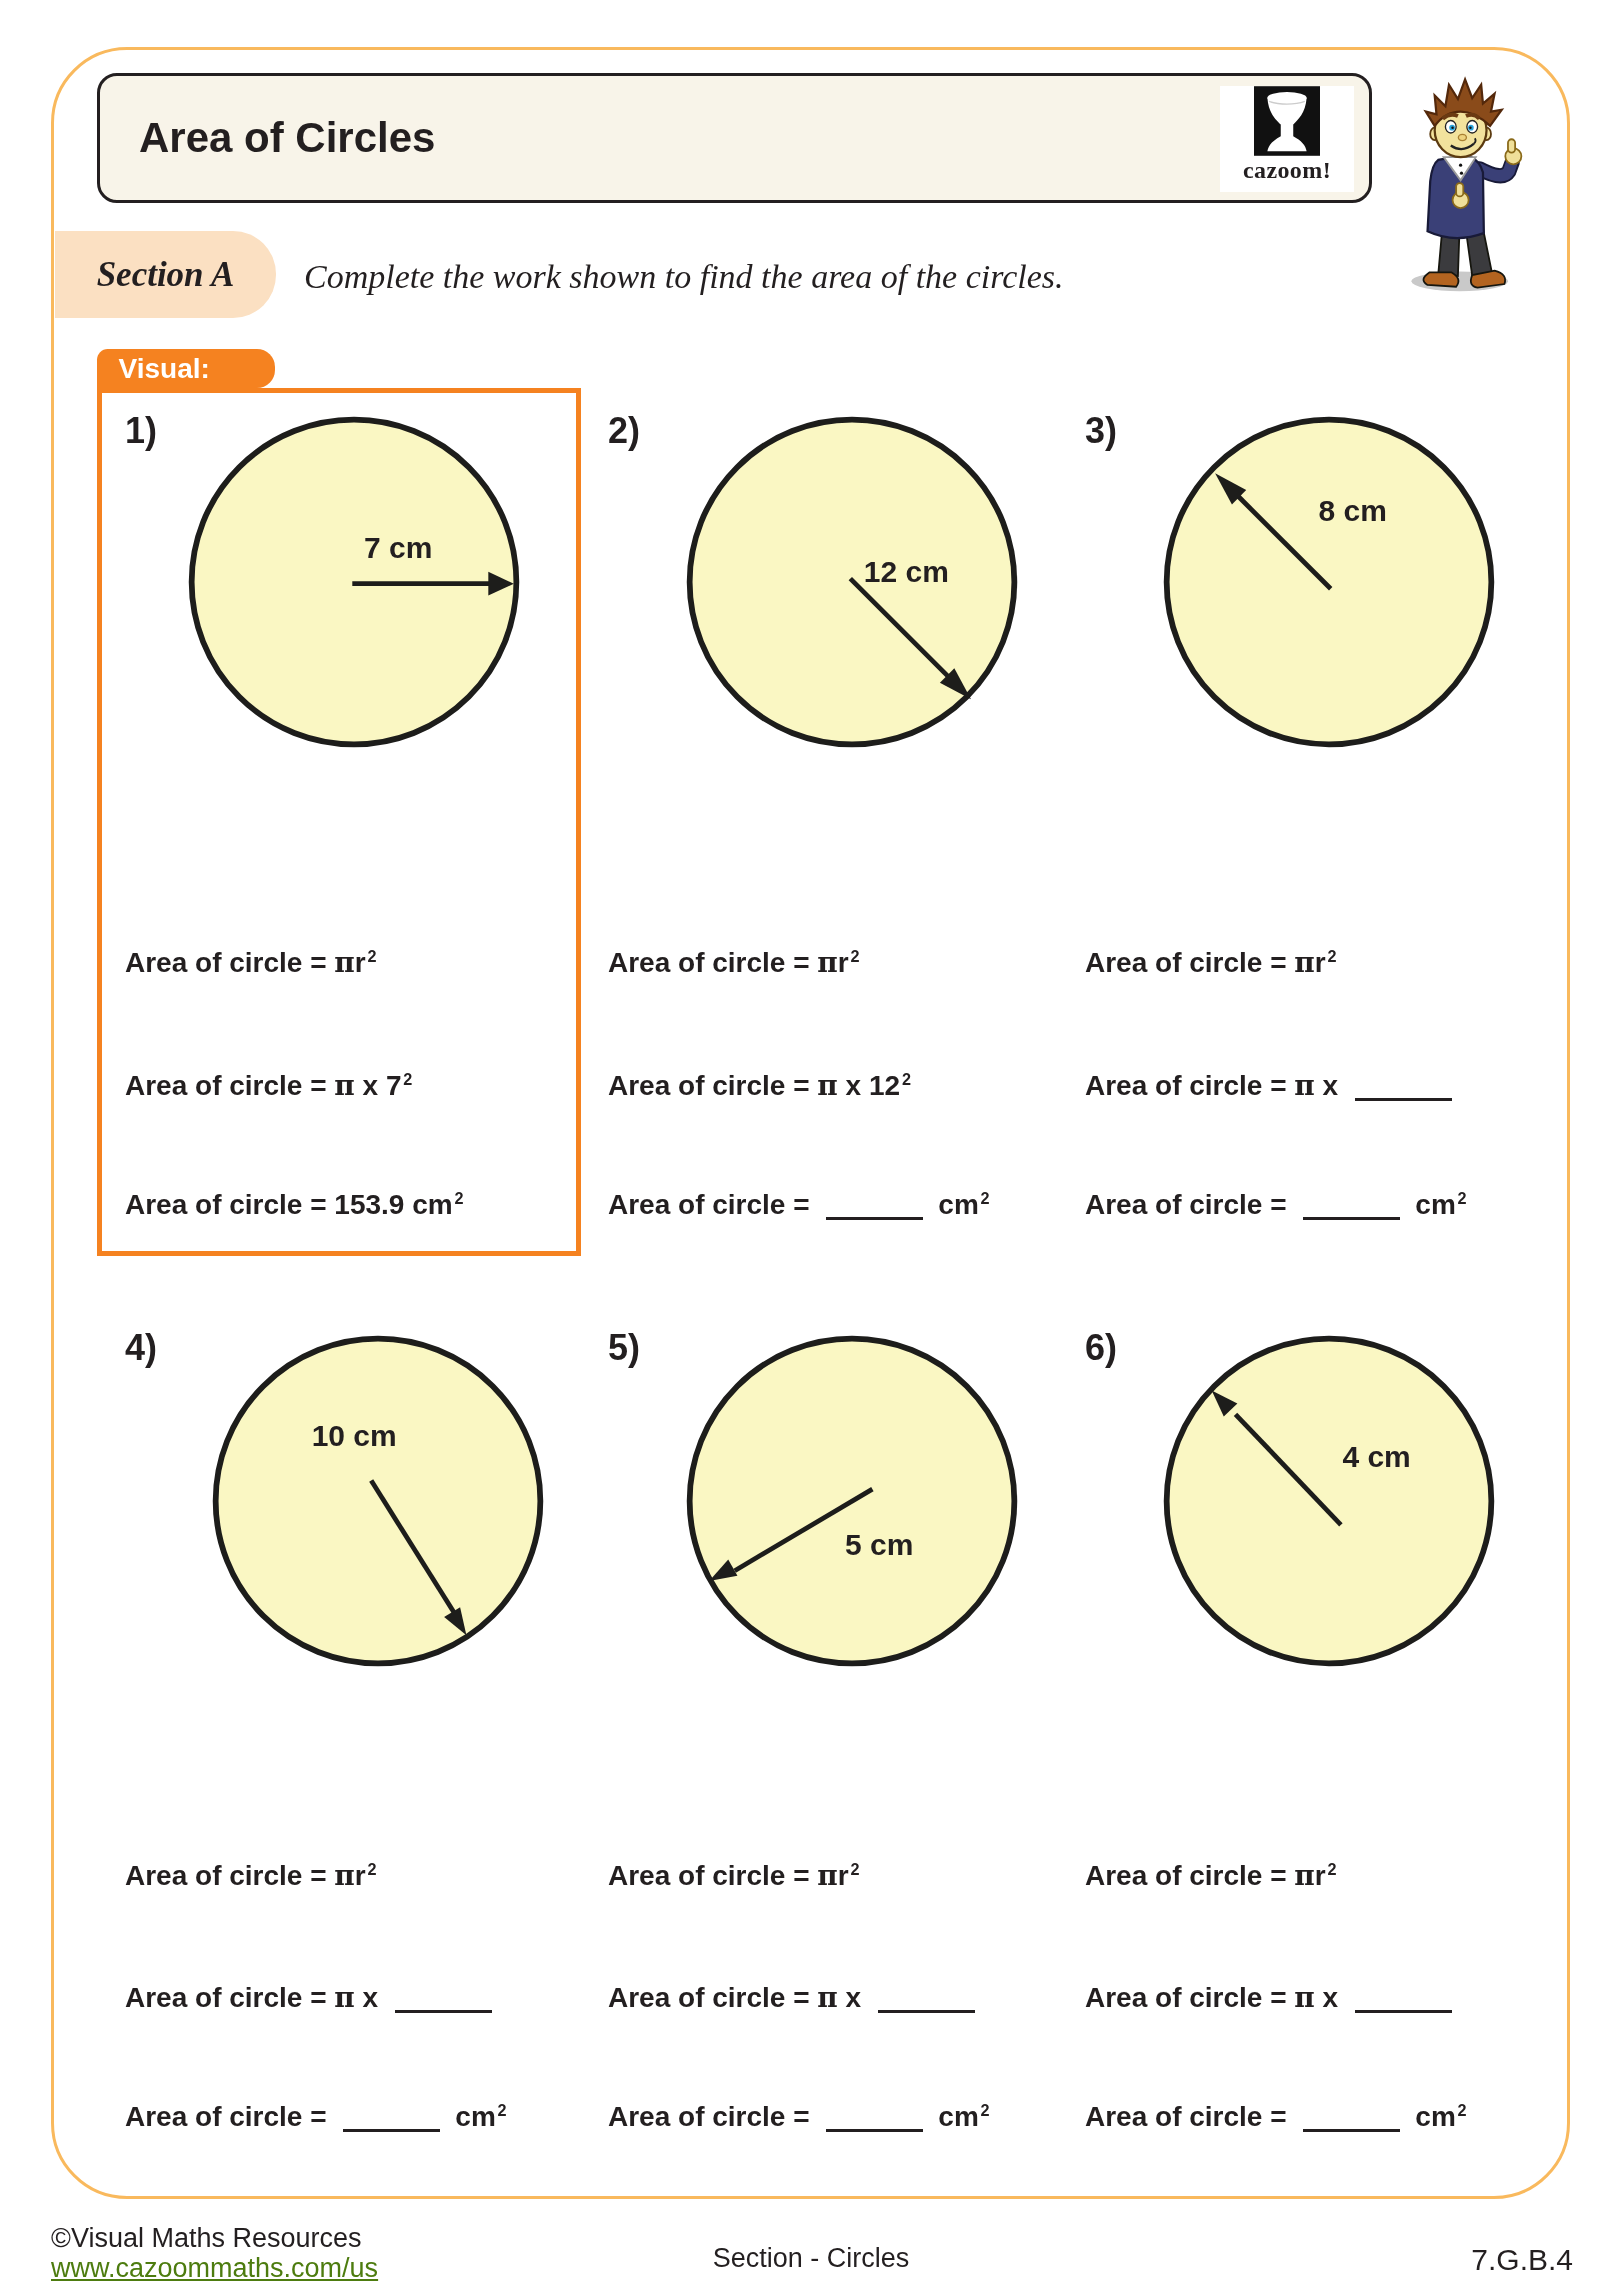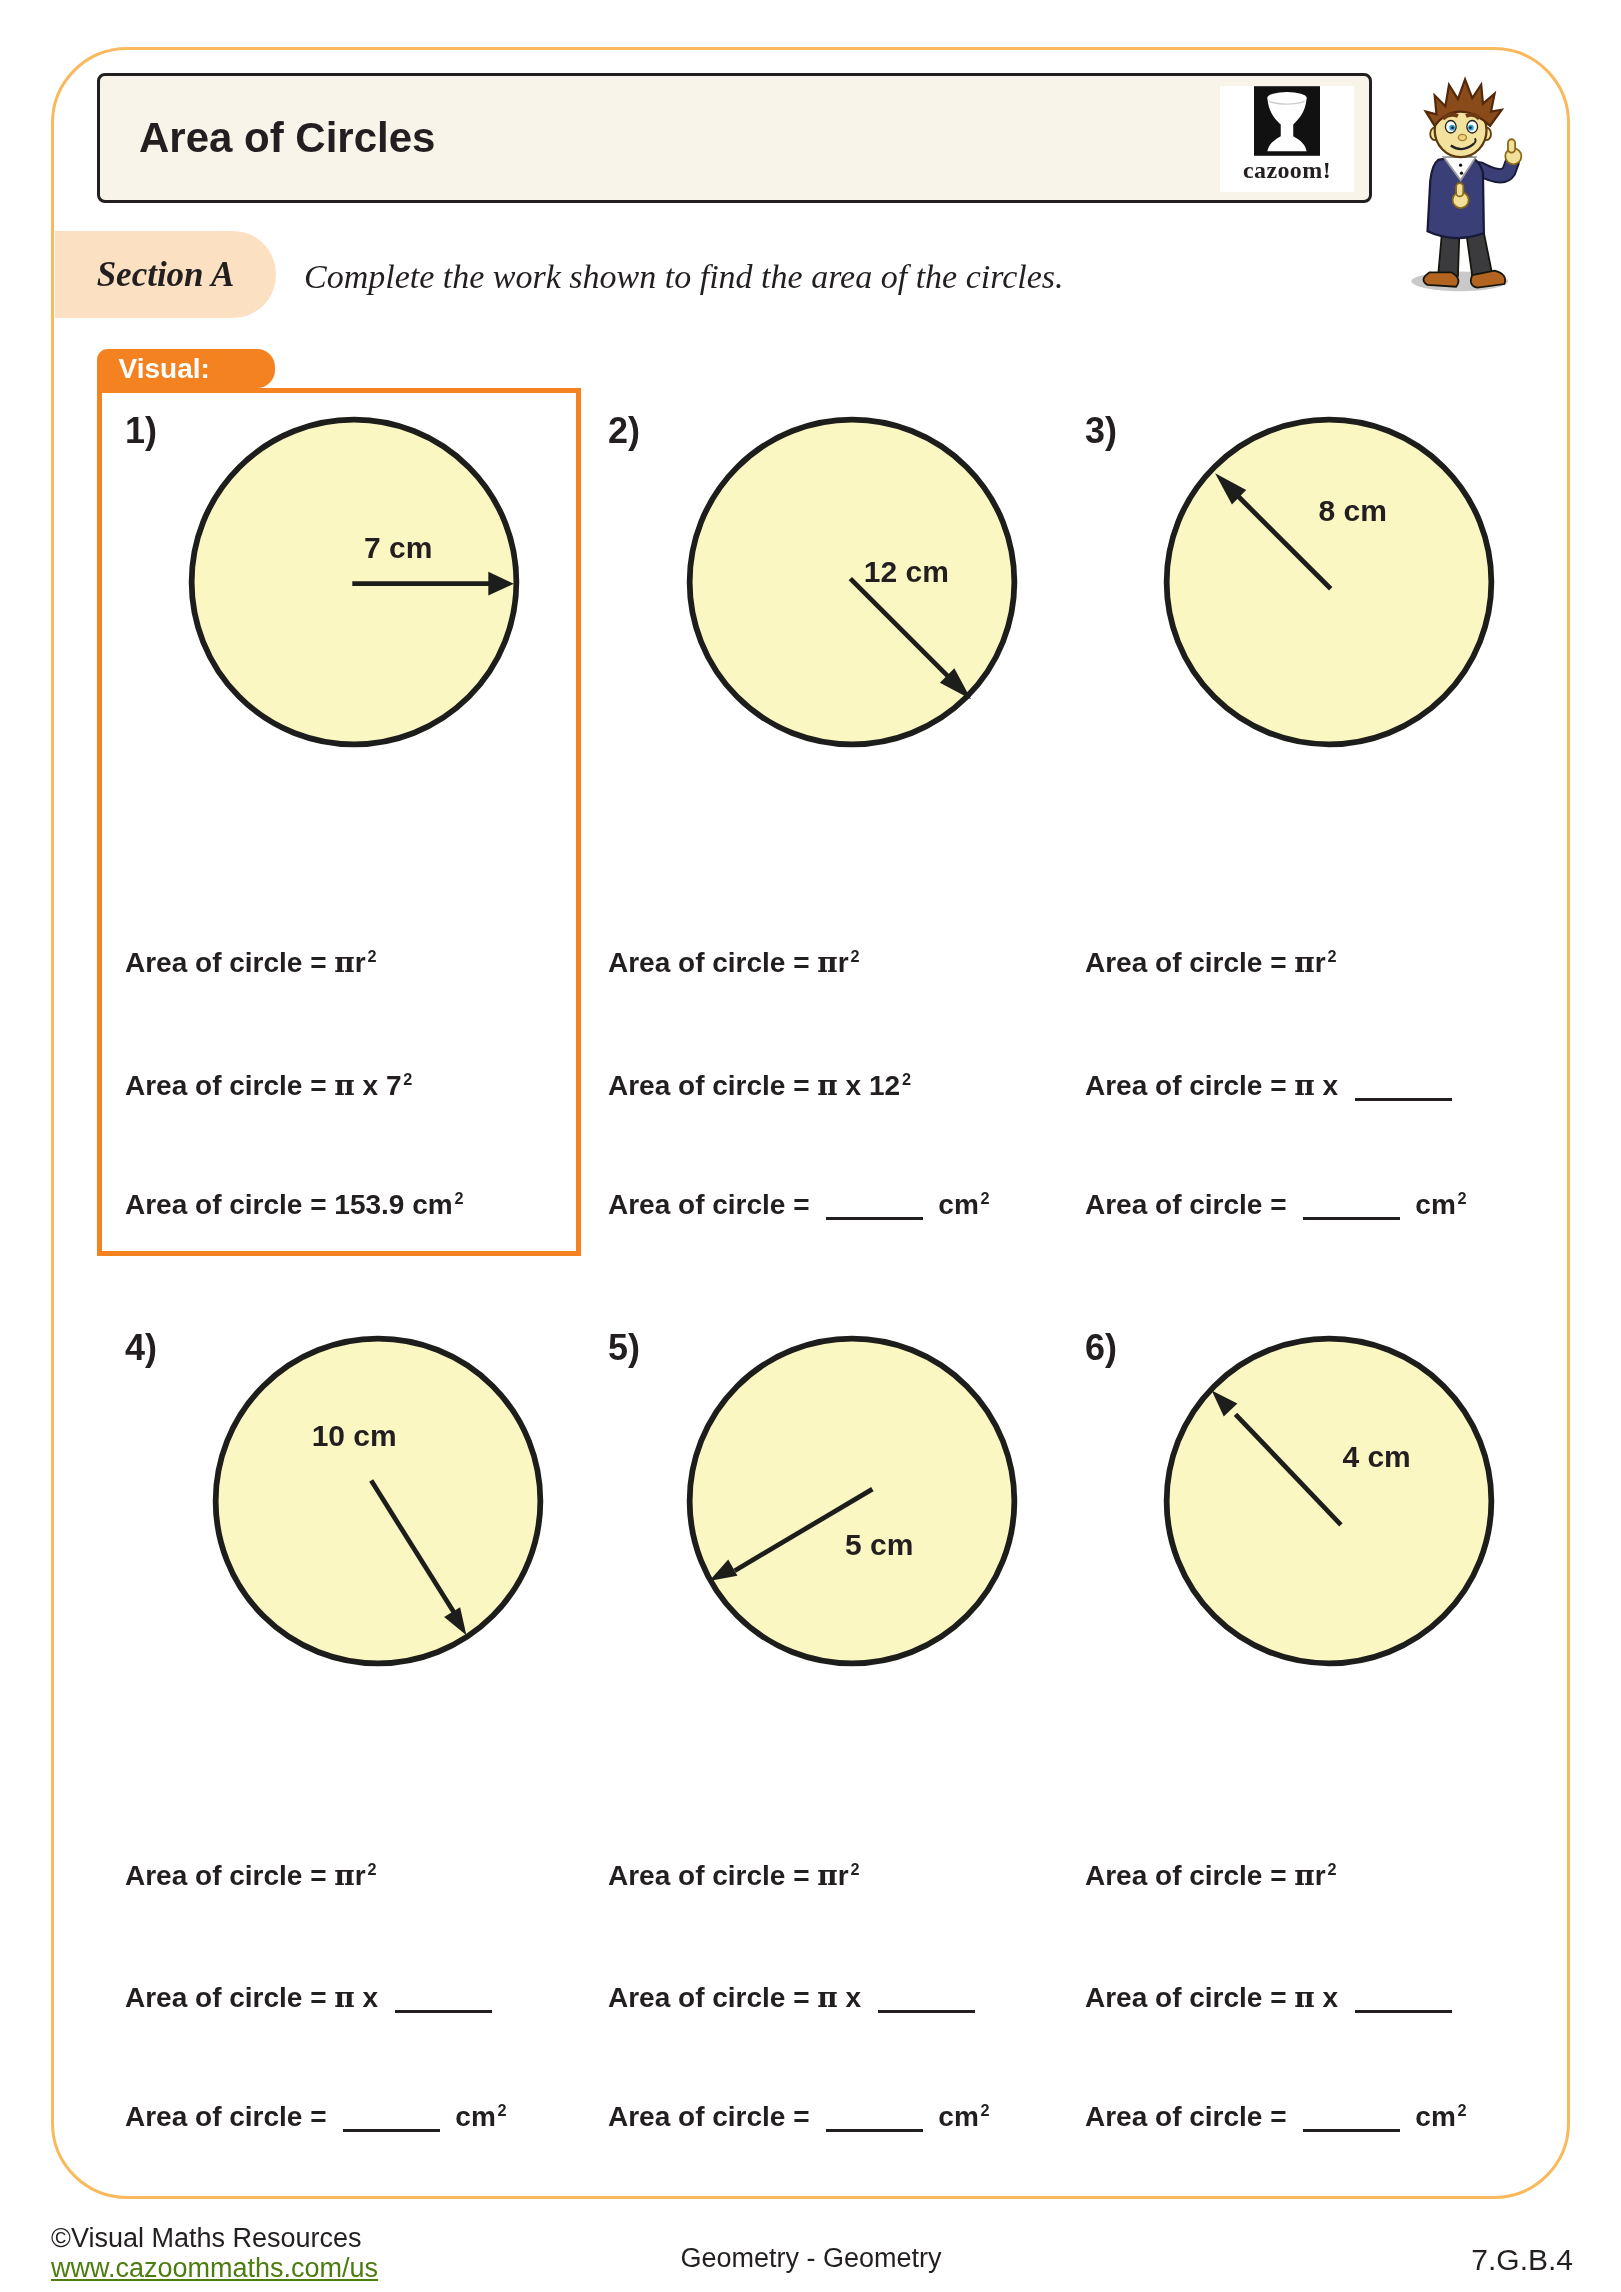--- a/index.html
+++ b/index.html
@@ -1,21 +1,21 @@
 <!DOCTYPE html>
 <html style="font-size:14.3px"><head>
 <meta charset="utf-8">
 <style>
   html,body{margin:0;padding:0}
   body{width:1622px;height:2293px;position:relative;background:#ffffff;
        font-family:"Liberation Sans",sans-serif;color:#231F20;overflow:hidden}
   .abs{position:absolute}
   .page-border{left:51px;top:47px;width:1513px;height:2146px;border:3.6px solid #F9B95D;border-radius:76px}
   .header-box{left:97px;top:73px;width:1269px;height:124px;background:#F8F4E9;
-              border:3.6px solid #231F20;border-radius:8px;display:flex;align-items:center}
+              border:3.6px solid #231F20;border-radius:20px;display:flex;align-items:center}
   .title{padding-left:39px;font-size:42px;font-weight:bold}
   .logo{left:1220px;top:86px;width:134px;height:106px;background:#ffffff;display:flex;
         flex-direction:column;align-items:center;justify-content:flex-start}
   .logo-text{font-family:"Liberation Serif",serif;font-weight:bold;font-size:24px;margin-top:0.9px;letter-spacing:0.4px}
   .section-pill{left:55px;top:231px;width:221px;height:87px;background:#FBE0C2;border-radius:0 43px 43px 0;
         display:flex;align-items:center;justify-content:center;
         font-family:"Liberation Serif",serif;font-style:italic;font-weight:bold;font-size:35px}
   .instruction{left:304px;top:258px;font-family:"Liberation Serif",serif;font-style:italic;font-size:34px}
   .example-badge{left:97px;top:349px;width:178px;height:39px;background:#F58220;border-radius:10.7px 18px 18px 0;
         color:#fff;font-weight:bold;font-size:28px;display:flex;align-items:center;
@@ -166,15 +166,15 @@
 <div class="abs formula" style="left:1085px;top:1859px">Area of circle = <span class="seg-pi">π</span>r<span class="seg-sup">2</span></div>
 <div class="abs formula" style="left:125px;top:1981px">Area of circle = <span class="seg-pi">π</span> x <span class="seg-blank"></span></div>
 <div class="abs formula" style="left:608px;top:1981px">Area of circle = <span class="seg-pi">π</span> x <span class="seg-blank"></span></div>
 <div class="abs formula" style="left:1085px;top:1981px">Area of circle = <span class="seg-pi">π</span> x <span class="seg-blank"></span></div>
 <div class="abs formula" style="left:125px;top:2101px">Area of circle = <span class="seg-blank"></span> cm<span class="seg-sup">2</span></div>
 <div class="abs formula" style="left:608px;top:2101px">Area of circle = <span class="seg-blank"></span> cm<span class="seg-sup">2</span></div>
 <div class="abs formula" style="left:1085px;top:2101px">Area of circle = <span class="seg-blank"></span> cm<span class="seg-sup">2</span></div>
 
 <div class="abs footer-left1">©Visual Maths Resources</div>
 <div class="abs footer-link">www.cazoommaths.com/us</div>
-<div class="abs footer-center">Geometry - Geometry</div>
+<div class="abs footer-center">Section - Circles</div>
 <div class="abs footer-right">7.G.B.4</div>
 
 
 </body></html>

